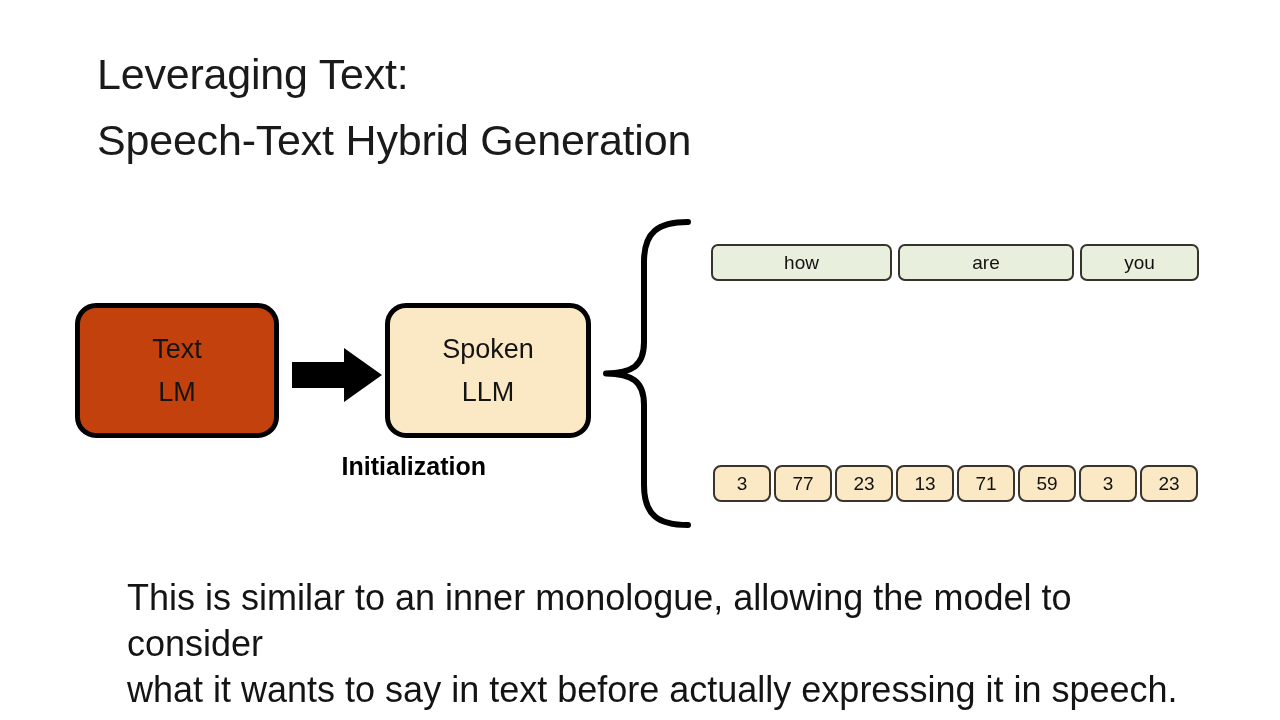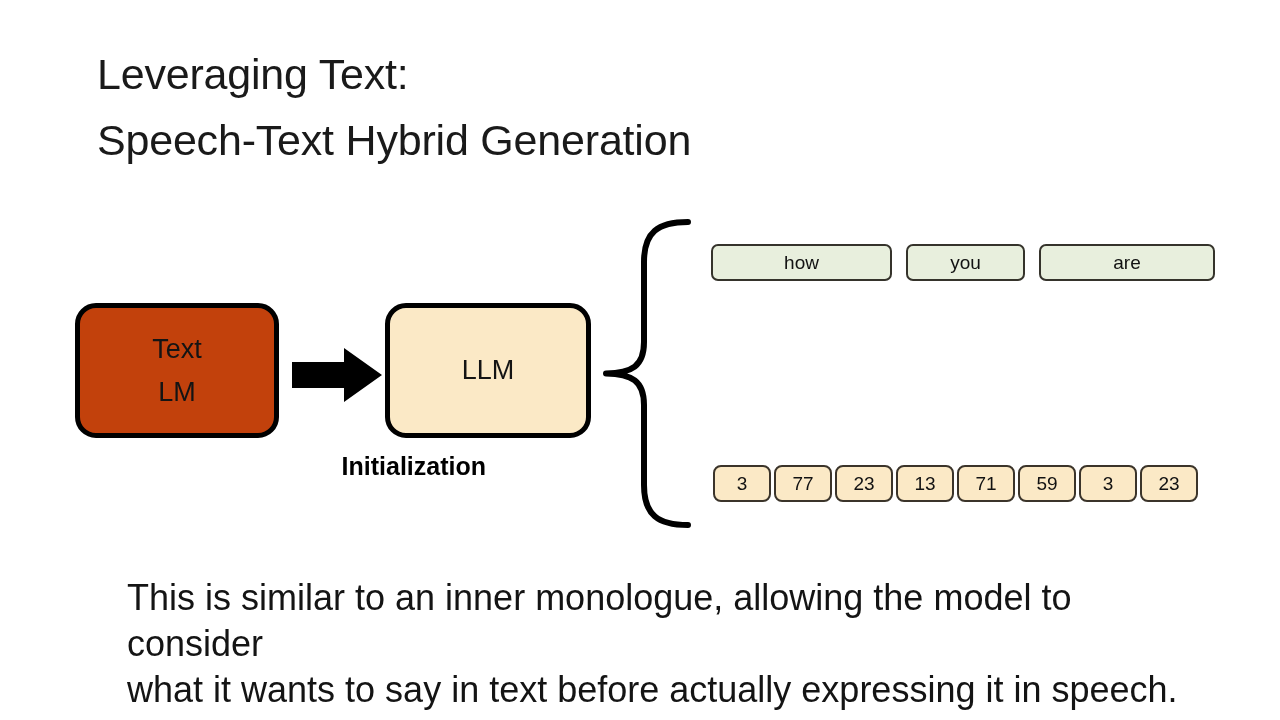--- a/index.html
+++ b/index.html
@@ -93,21 +93,21 @@
 
   
   .token-row {
     position: absolute;
     display: flex;
     align-items: center;
   }
   #text-token-row {
     left: 711px;
     top: 244px;
-    gap: 14px;
+    gap: 6px;
   }
   #speech-token-row {
     left: 713px;
     top: 465px;
     gap: 3px;
   }
 
   .token {
     box-sizing: border-box;
     height: 37px;
@@ -158,37 +158,38 @@
   <span class="line2">LM</span>
 </div>
 
 <svg id="init-arrow" viewBox="0 0 90 54">
   <polygon points="0,14 52,14 52,0 90,27 52,54 52,40 0,40" fill="#000000"></polygon>
 </svg>
 
 <div id="initialization-label">Initialization</div>
 
 <div id="box-spoken-llm" class="flow-box">
+  <span class="line1">Spoken</span>
   <span class="line2">LLM</span>
 </div>
 
 <svg id="output-brace" viewBox="0 0 110 315">
   <path d="M 92 6
            C 62 6, 48 16, 48 46
            L 48 126
            C 48 150, 36 157, 10 157.5
            C 36 158, 48 165, 48 189
            L 48 269
            C 48 299, 62 309, 92 309" fill="none" stroke="#000000" stroke-width="6" stroke-linecap="round" stroke-linejoin="round"></path>
 </svg>
 
 <div id="text-token-row" class="token-row">
   <div class="token text-token w-how">how</div>
+  <div class="token text-token w-are">are</div>
   <div class="token text-token w-you">you</div>
-  <div class="token text-token w-are">are</div>
 </div>
 
 <div id="speech-token-row" class="token-row">
   <div class="token speech-token">3</div>
   <div class="token speech-token">77</div>
   <div class="token speech-token">23</div>
   <div class="token speech-token">13</div>
   <div class="token speech-token">71</div>
   <div class="token speech-token">59</div>
   <div class="token speech-token">3</div>

